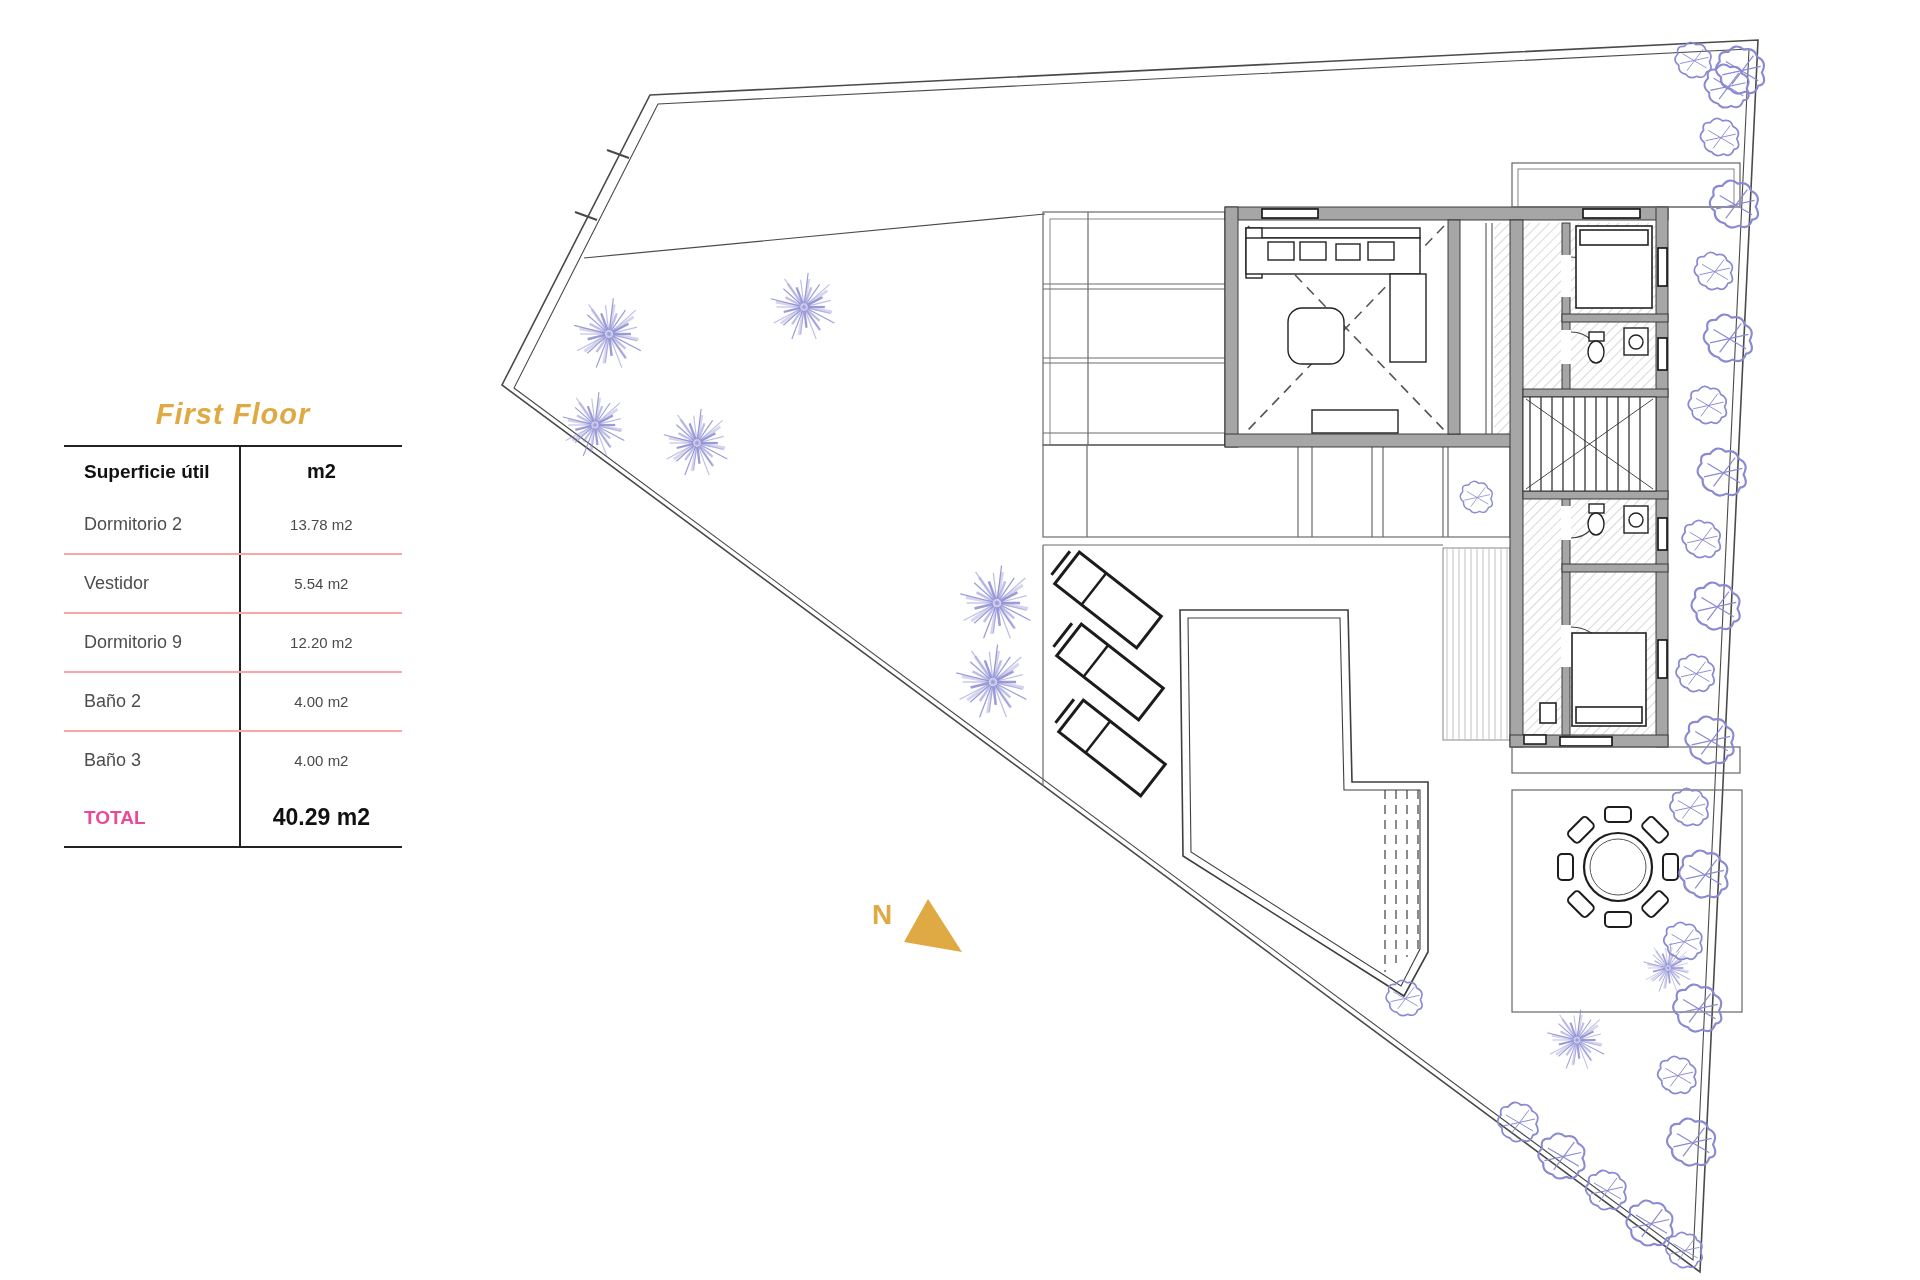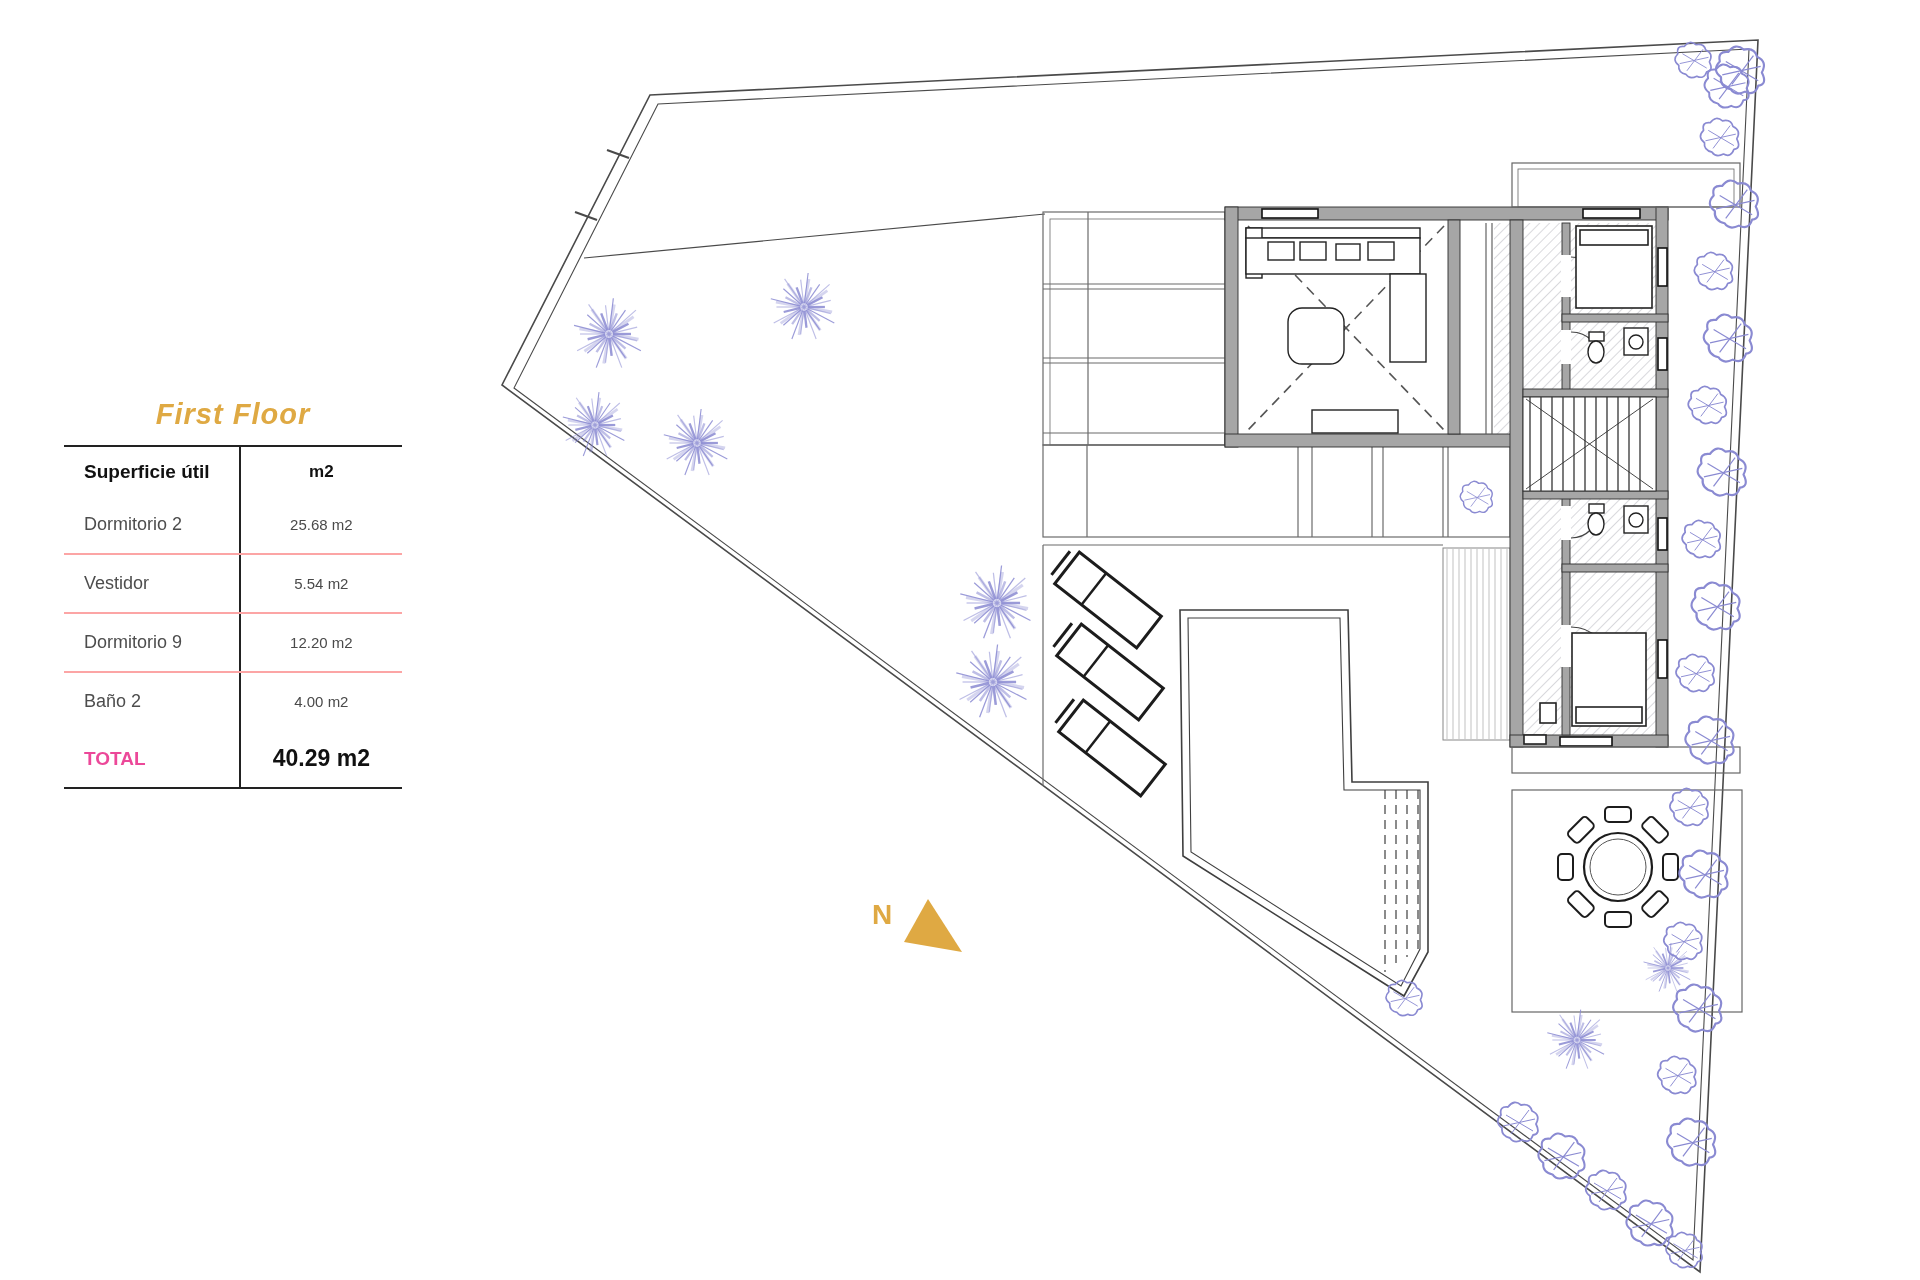--- a/index.html
+++ b/index.html
@@ -12,21 +12,21 @@
               font-style:italic;letter-spacing:1px;color:var(--accent,#dfa943);}
   .area-table{width:100%;border-collapse:collapse;border-top:2.5px solid #222;
               border-bottom:2.5px solid #222;}
   .area-table td{border-bottom:2px solid #fca5a5;}
   .area-table tr:last-child td{border-bottom:none;}
   td.c-label{width:52%;border-right:2.5px solid #222;padding:0 0 0 20px;height:57px;
              font-size:18px;color:#4d4d4d;}
   td.c-value{text-align:center;font-size:15px;color:#4a4a4a;}
   tr.hdr td{height:47px;}
   tr.hdr .c-label{font-size:19px;font-weight:bold;color:#111;}
-  tr.hdr .c-value{font-size:17px;font-weight:bold;color:#111;}
+  tr.hdr .c-value{font-size:20px;font-weight:bold;color:#111;}
   tr.total .c-label{font-size:19px;font-weight:bold;color:#ec4899;}
   tr.total .c-value{font-size:23px;font-weight:bold;color:#111;}
   text.north{font-size:28px;font-weight:bold;fill:var(--accent,#dfa943);
              font-family:"Liberation Sans",sans-serif;}
 </style>
 </head>
 <body>
 
 <div class="stage" style="--accent: #dfa943;">
 
@@ -35,32 +35,36 @@
     <table class="area-table">
       <tbody>
         <tr class="hdr">
           <td class="c-label">Superficie útil</td>
           <td class="c-value">m2</td>
         </tr>
         </tbody>
         <tbody id="rows-target">
           <tr>
             <td class="c-label">Dormitorio 2</td>
-            <td class="c-value">25.68 m2</td>
+            <td class="c-value">13.78 m2</td>
           </tr>
           <tr>
             <td class="c-label">Vestidor</td>
             <td class="c-value">5.54 m2</td>
           </tr>
           <tr>
             <td class="c-label">Dormitorio 9</td>
             <td class="c-value">12.20 m2</td>
           </tr>
           <tr>
             <td class="c-label">Baño 2</td>
+            <td class="c-value">4.00 m2</td>
+          </tr>
+          <tr>
+            <td class="c-label">Baño 3</td>
             <td class="c-value">4.00 m2</td>
           </tr>
         </tbody>
         <tbody>
           <tr class="total">
           <td class="c-label">TOTAL</td>
           <td class="c-value">40.29 m2</td>
         </tr>
       </tbody>
     </table>

